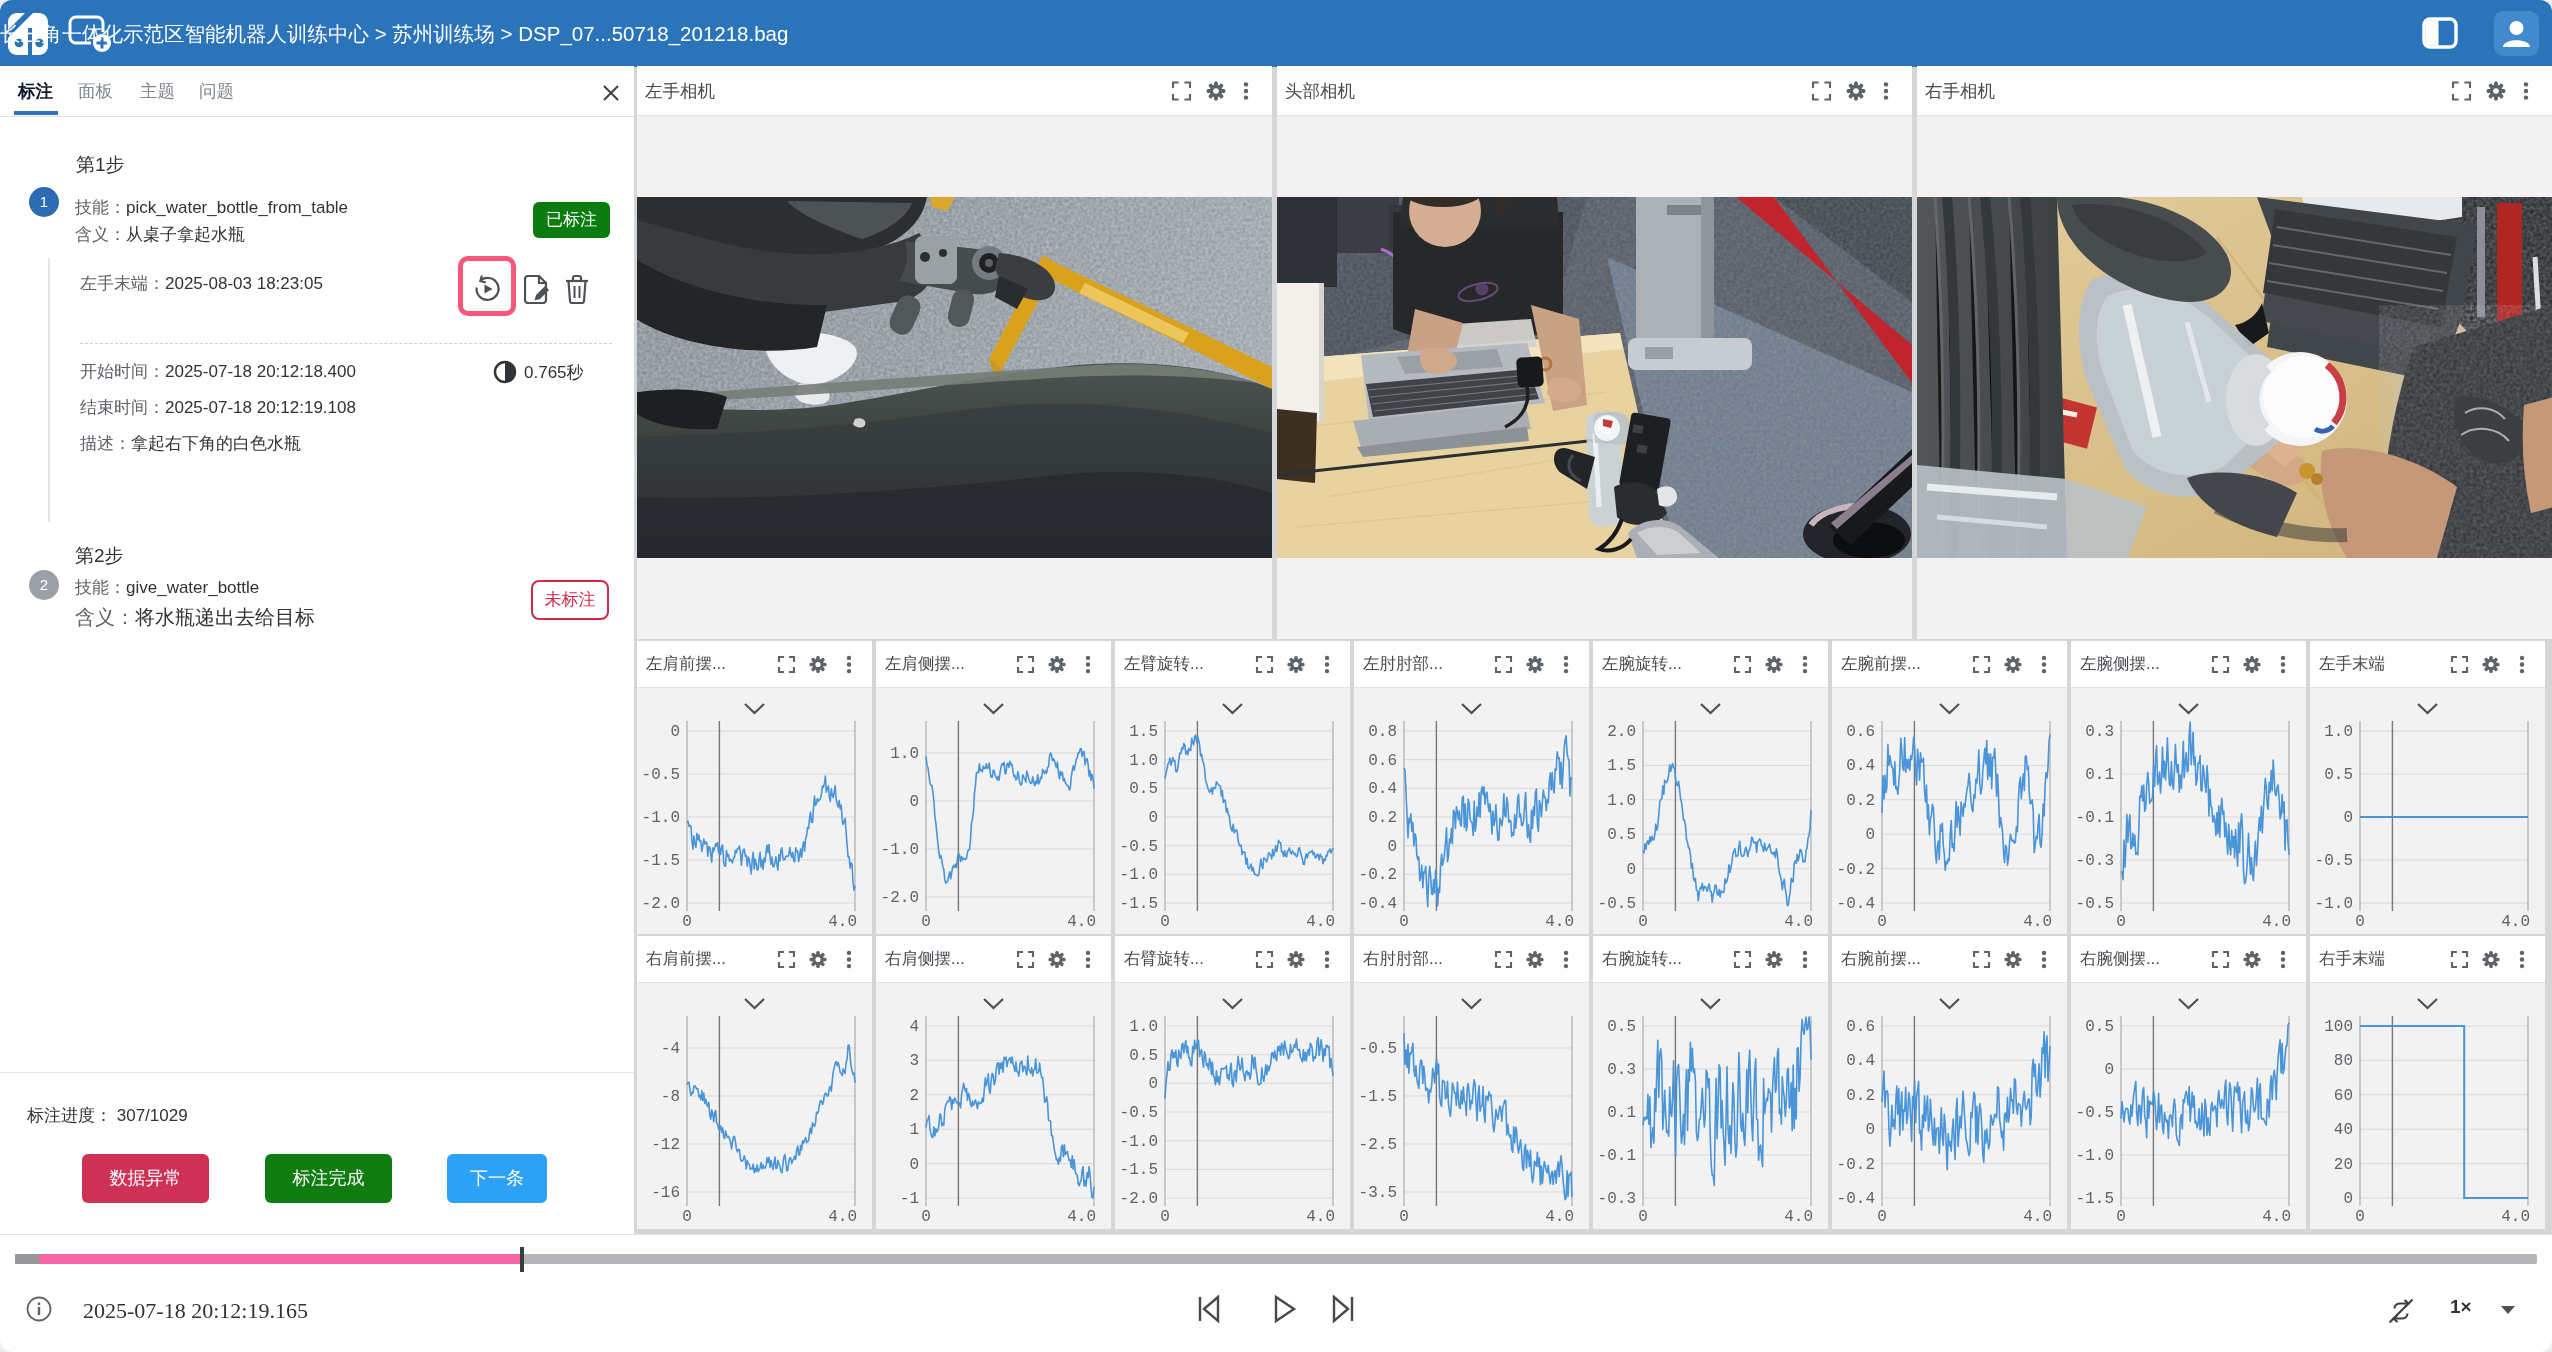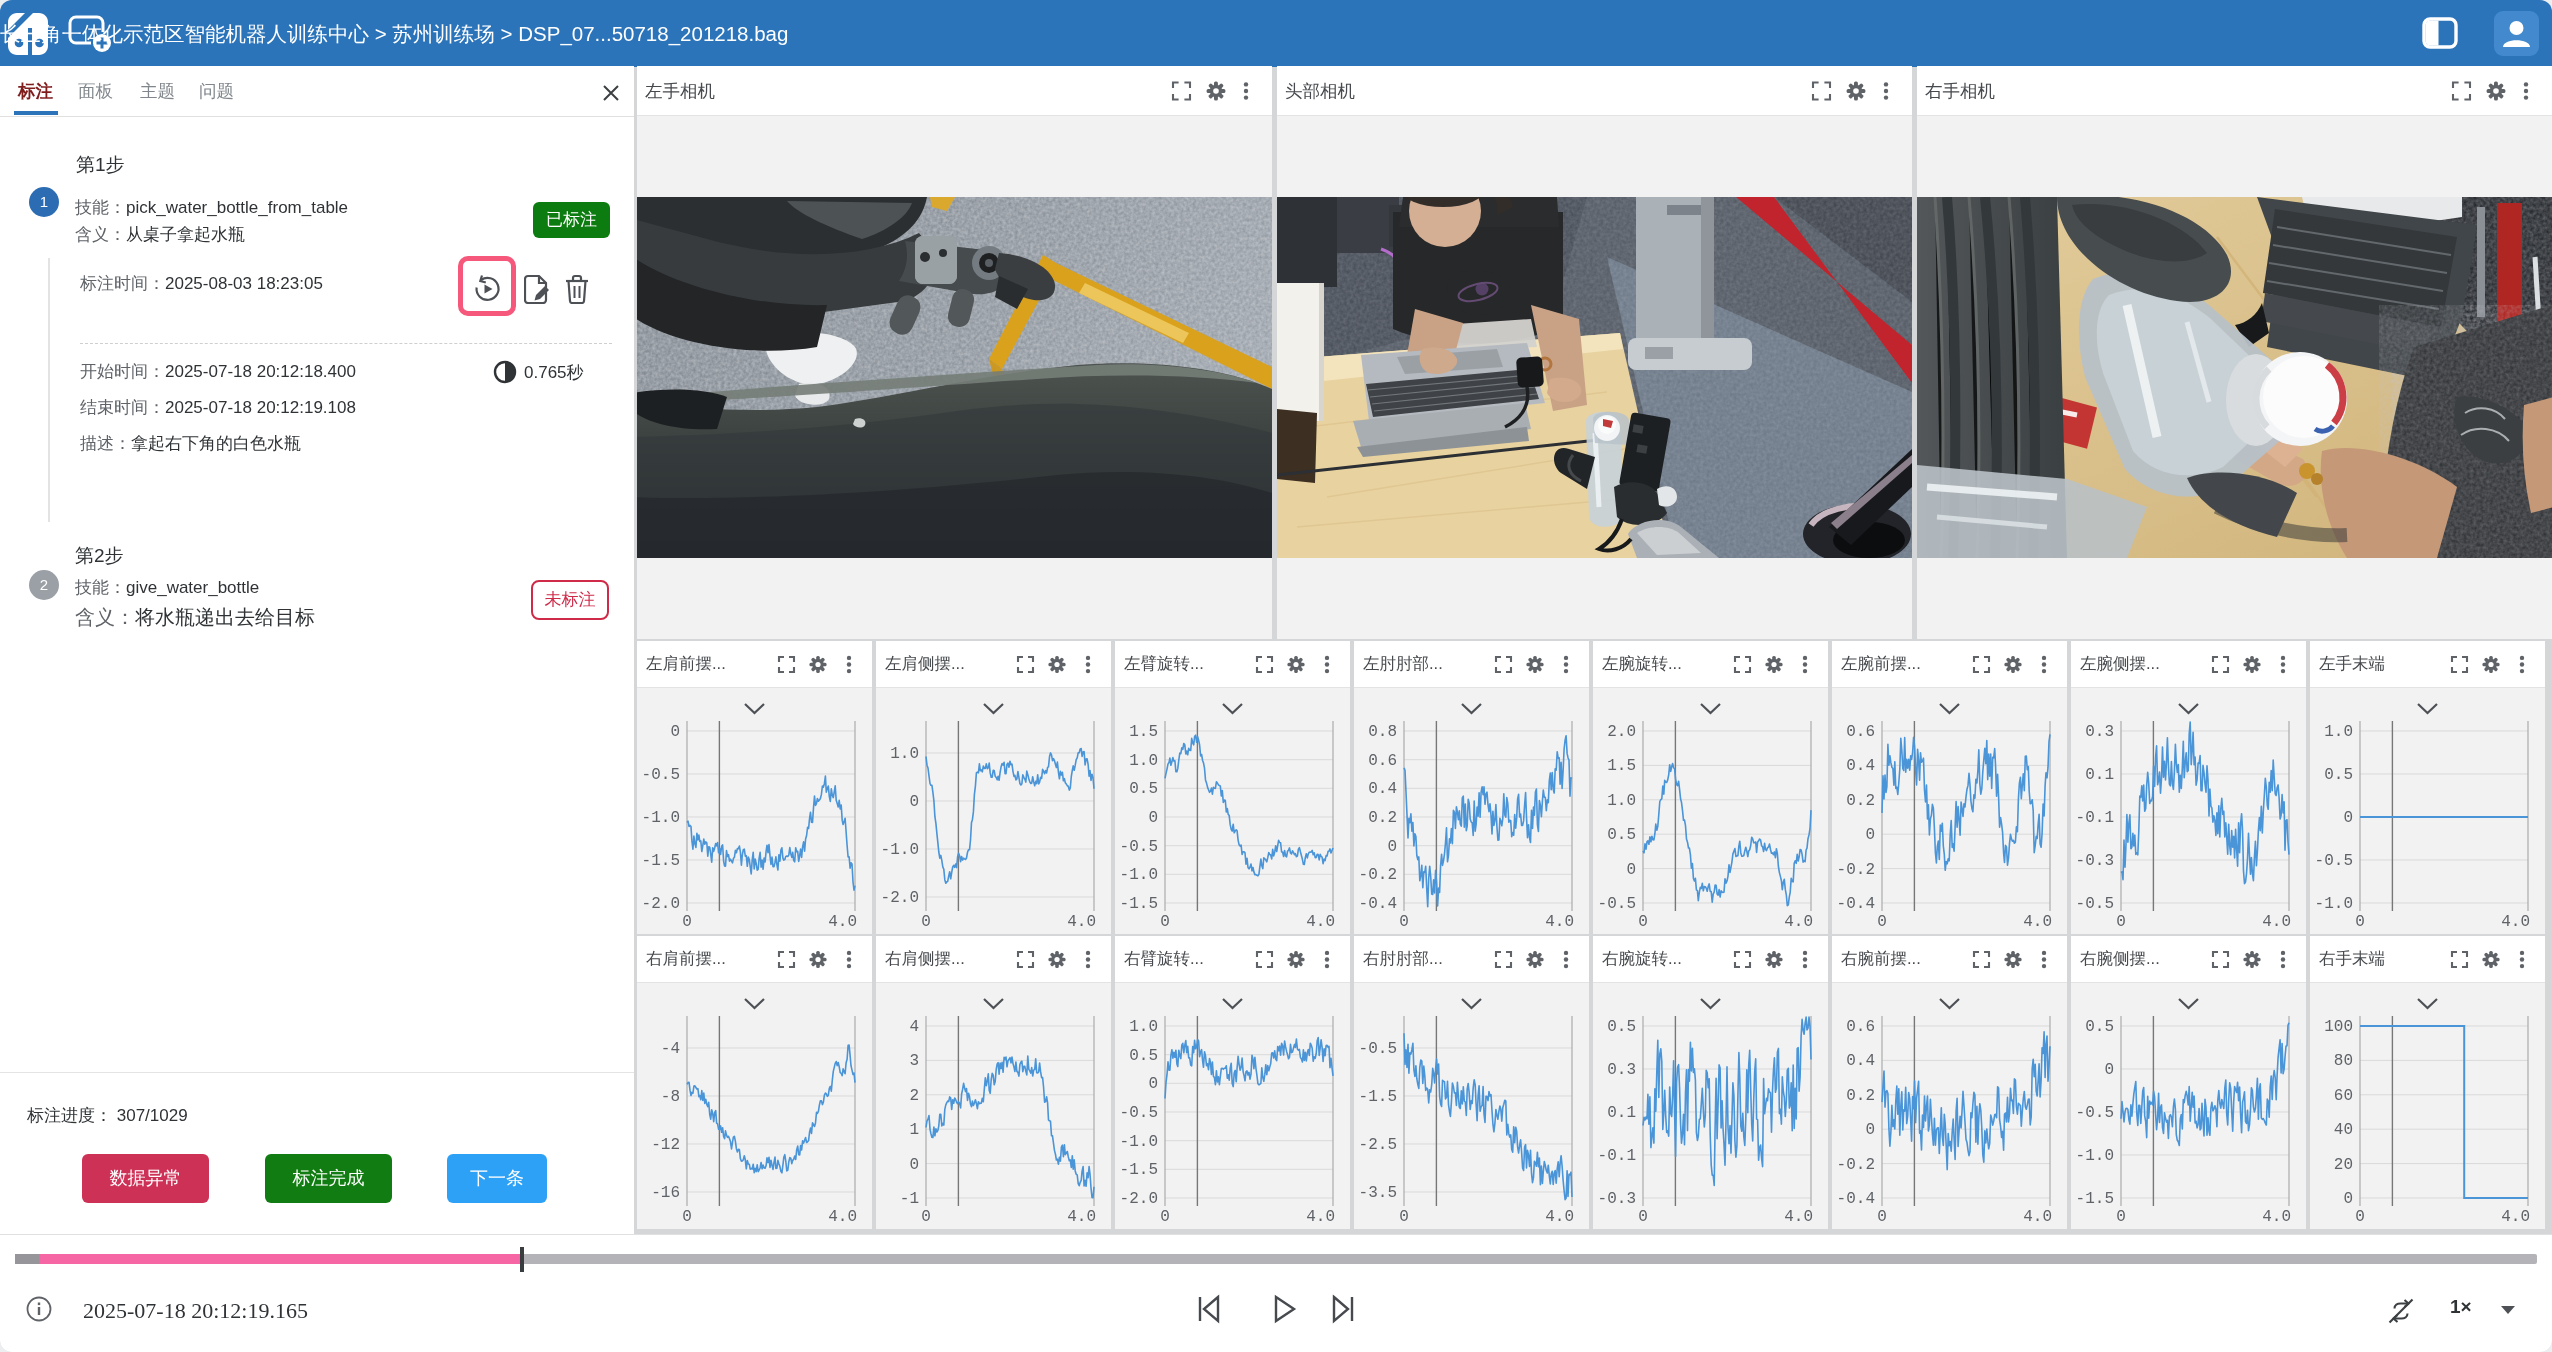--- a/index.html
+++ b/index.html
@@ -48,37 +48,37 @@
 <path d="M8,4.5 H16.5 V29.5 H8 C5.5,29.5 3.5,27.5 3.5,25 V9 C3.5,6.5 5.5,4.5 8,4.5 Z" fill="#fff"></path>
 </svg>
       <div style="position:absolute;left:2494px;top:11px;width:45px;height:45px;background:#4289ce;border-radius:9px">
 <svg width="45" height="45" viewBox="0 0 45 45">
 <circle cx="22.5" cy="17" r="7" fill="#fff"></circle>
 <path d="M9,36 C9,27 36,27 36,36 Z" fill="#fff"></path>
 </svg></div>
     </div>
 <div id="leftpanel">
 <div id="tabs">
-<span style="position:absolute;left:18px;top:13px;font-size:17.5px;color:#7f1d1d;font-weight:bold">标注</span>
+<span style="position:absolute;left:18px;top:13px;font-size:17.5px;color:#0f172a;font-weight:bold">标注</span>
 <span style="position:absolute;left:78px;top:13px;font-size:17.5px;color:#80868b">面板</span>
 <span style="position:absolute;left:140px;top:13px;font-size:17.5px;color:#80868b">主题</span>
 <span style="position:absolute;left:199px;top:13px;font-size:17.5px;color:#80868b">问题</span>
 <div style="position:absolute;left:14px;top:45px;width:44px;height:4px;background:#2b74ba"></div>
 <svg width="18" height="18" viewBox="0 0 18 18" style="position:absolute;left:602px;top:18px">
           <path d="M2,2 L16,16 M16,2 L2,16" stroke="#3c4043" stroke-width="2"></path>
         </svg>
 </div>
 <div id="steps">
 <div style="position:absolute;left:76px;top:35px;font-size:19px;color:#2f3336;font-weight:500">第1步</div>
 <div class="stepnum" style="left:29px;top:70px;background:#2b6cb3">1</div>
 <div style="position:absolute;left:75px;top:79px;font-size:17px"><span class="lbl">技能：</span><span class="val">pick_water_bottle_from_table</span></div>
 <div style="position:absolute;left:75px;top:106px;font-size:17px"><span class="lbl">含义：</span><span class="val">从桌子拿起水瓶</span></div>
 <div style="position:absolute;left:533px;top:85px;width:77px;height:36px;background:#0d7c10;border-radius:6px;color:#fff;font-size:17px;line-height:36px;text-align:center">已标注</div>
 <div style="position:absolute;left:48px;top:141px;width:2px;height:264px;background:#e3e3e3"></div>
-<div style="position:absolute;left:80px;top:155px;font-size:17px"><span class="lbl">标注时间：</span><span class="val">2025-08-03 18:23:05</span></div>
+<div style="position:absolute;left:80px;top:155px;font-size:17px"><span class="lbl">左手末端：</span><span class="val">2025-08-03 18:23:05</span></div>
 <div style="position:absolute;left:458px;top:139px;width:58px;height:60px;border:5px solid #f5587b;border-radius:10px;background:#fff"></div>
 <svg width="30" height="30" viewBox="0 0 30 30" style="position:absolute;left:472px;top:157px">
 <path d="M9,6 A11 11 0 1 1 4.6,13.5" fill="none" stroke="#4d5156" stroke-width="2.2"></path>
 <path d="M10,1.5 L8.3,7 L13.8,8.5" fill="none" stroke="#4d5156" stroke-width="2.2"></path>
 <path d="M12.5,10.5 L20.5,15 L12.5,19.5 Z" fill="#4d5156"></path>
 </svg>
         <svg width="28" height="30" viewBox="0 0 28 30" style="position:absolute;left:524px;top:157px">
 <path d="M4,2 H15 L22,9 V26 C22,27.6 20.6,29 19,29 H4 C2.4,29 1,27.6 1,26 V5 C1,3.4 2.4,2 4,2 Z" fill="none" stroke="#4d5156" stroke-width="2.2"></path>
 <path d="M15,2 V9 H22" fill="none" stroke="#4d5156" stroke-width="2.2"></path>
 <path d="M12,21 L21,12 L25,16 L16,25 L10.5,26.5 Z" fill="#4d5156"></path>

